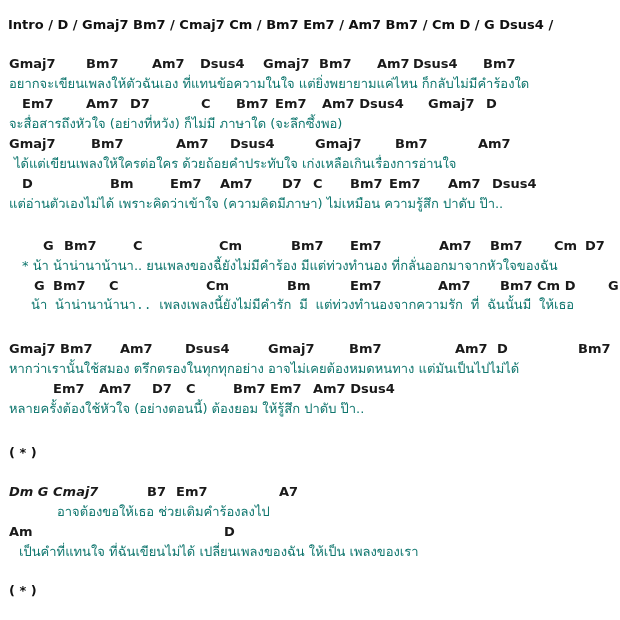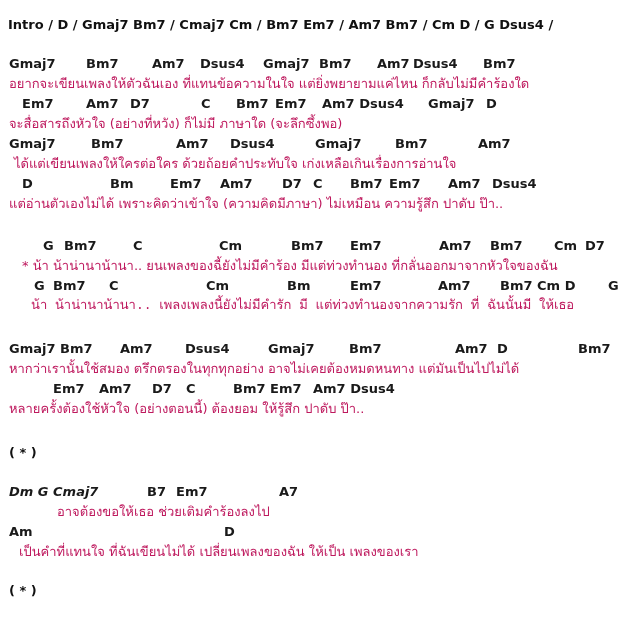--- a/index.html
+++ b/index.html
@@ -25,21 +25,21 @@
     position: absolute;
     top: 0;
     font-weight: bold;
     font-size: 13px;
     line-height: 18px;
     color: #1a1a1a;
   }
   .lyric-line {
     font-size: 13px;
     line-height: 18px;
-    color: #be185d;
+    color: #0f766e;
   }
   .intro-line {
     font-weight: bold;
     font-size: 13px;
     line-height: 18px;
     left: 8px;
     text-align: center;
   }
   .marker {
     font-weight: bold;

